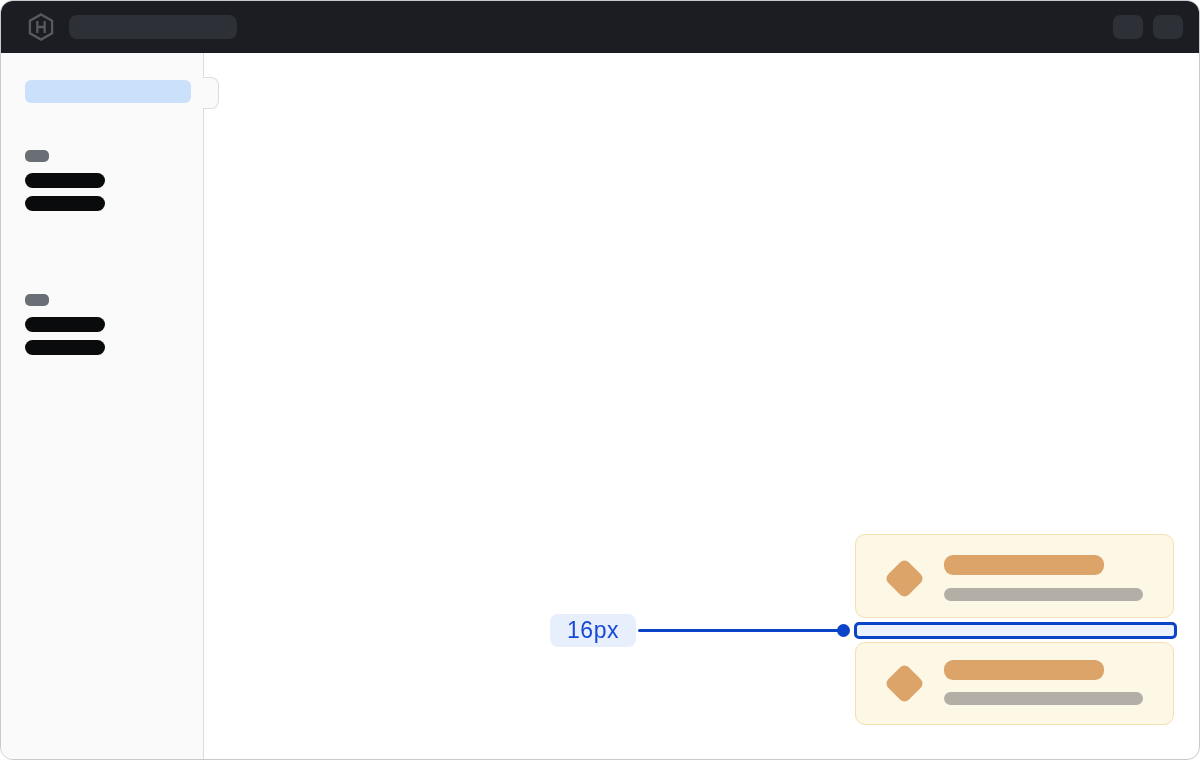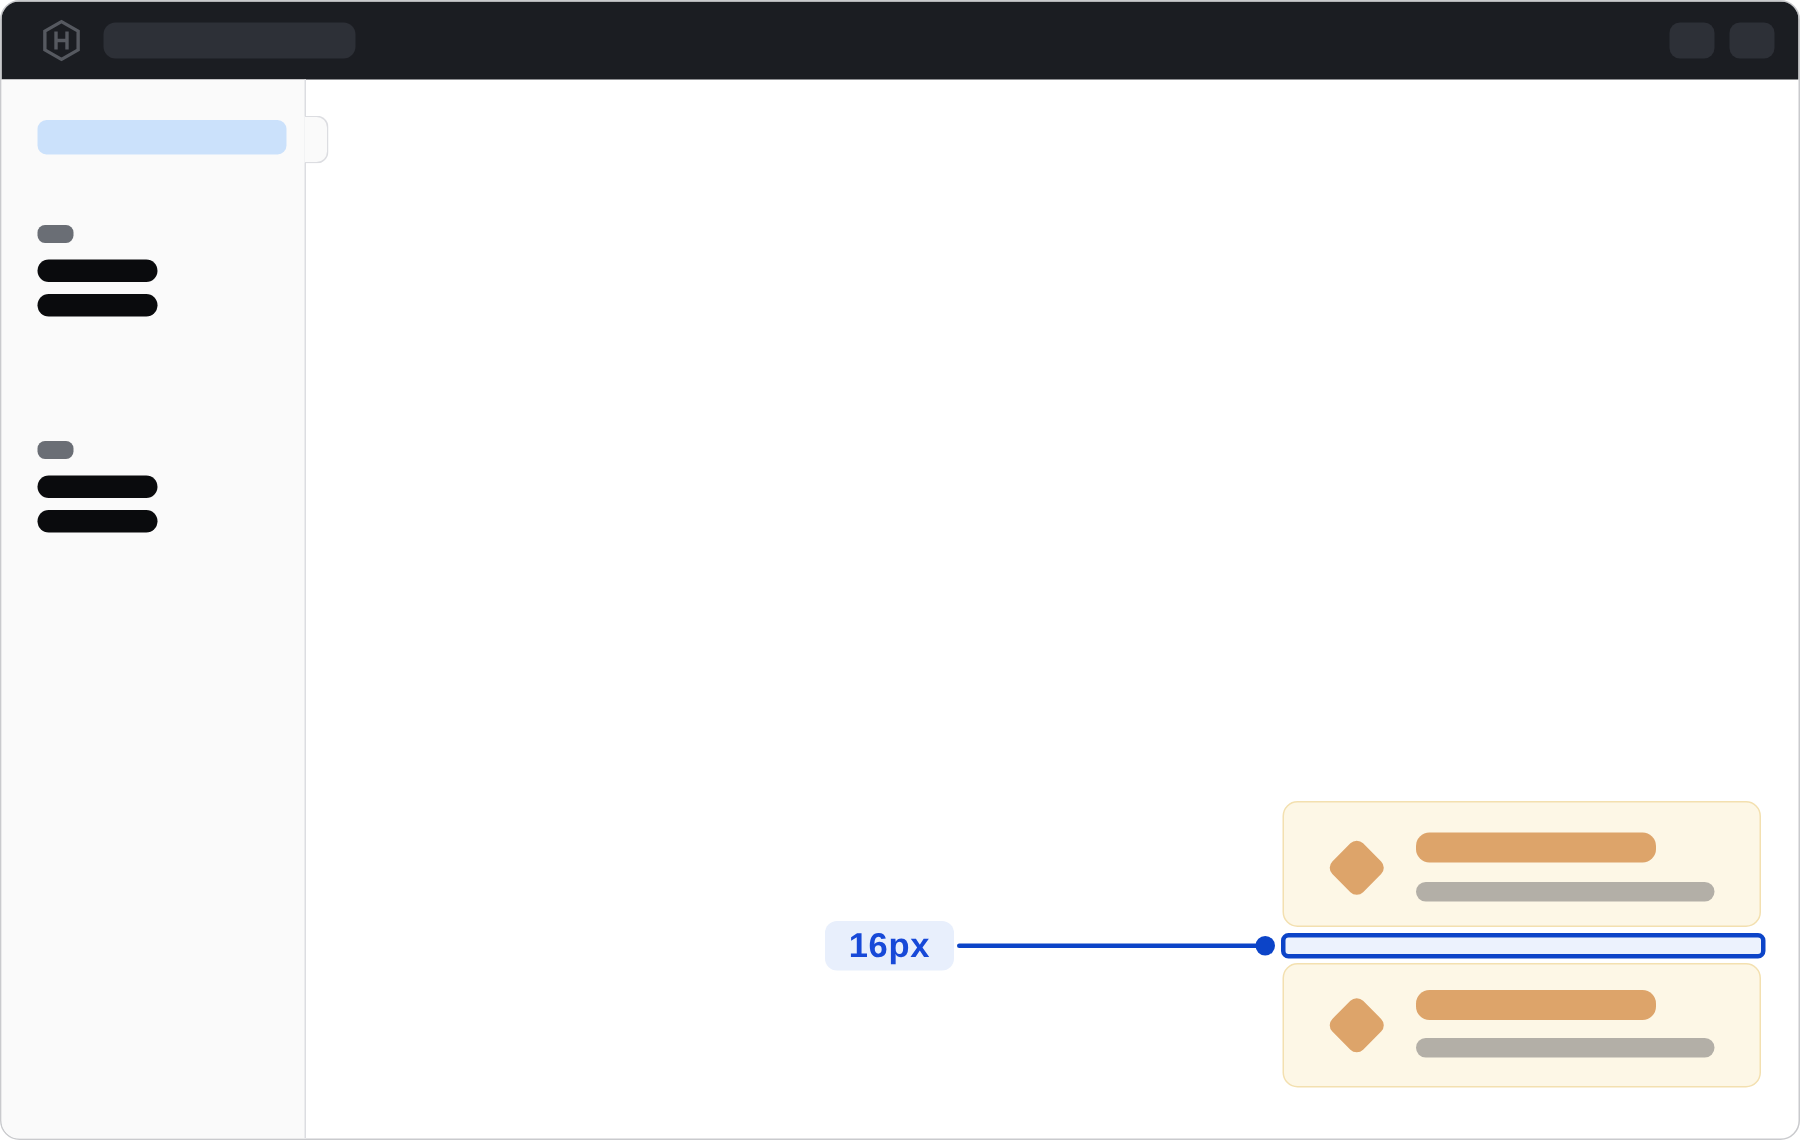--- a/index.html
+++ b/index.html
@@ -98,21 +98,21 @@
     width: 323px; height: 17px;
     background: #ecf2fd;
     border: 3px solid #0c44c8;
     border-radius: 5px;
     z-index: 3;
   }
   .gap-label {
     position: absolute; left: 549px; top: 613px;
     width: 86px; height: 33px;
     background: #e8effc; border-radius: 8px;
-    color: #1749d8; font-size: 23px; font-weight: 700;
+    color: #1749d8; font-size: 23px; font-weight: 400;
     display: flex; align-items: center; justify-content: center;
     letter-spacing: 0.5px;
   }
   .gap-line {
     position: absolute; left: 637px; top: 628px;
     width: 205px; height: 3px;
     background: #0c44c8; border-radius: 2px;
   }
   .gap-dot {
     position: absolute; left: 836px; top: 623px;

